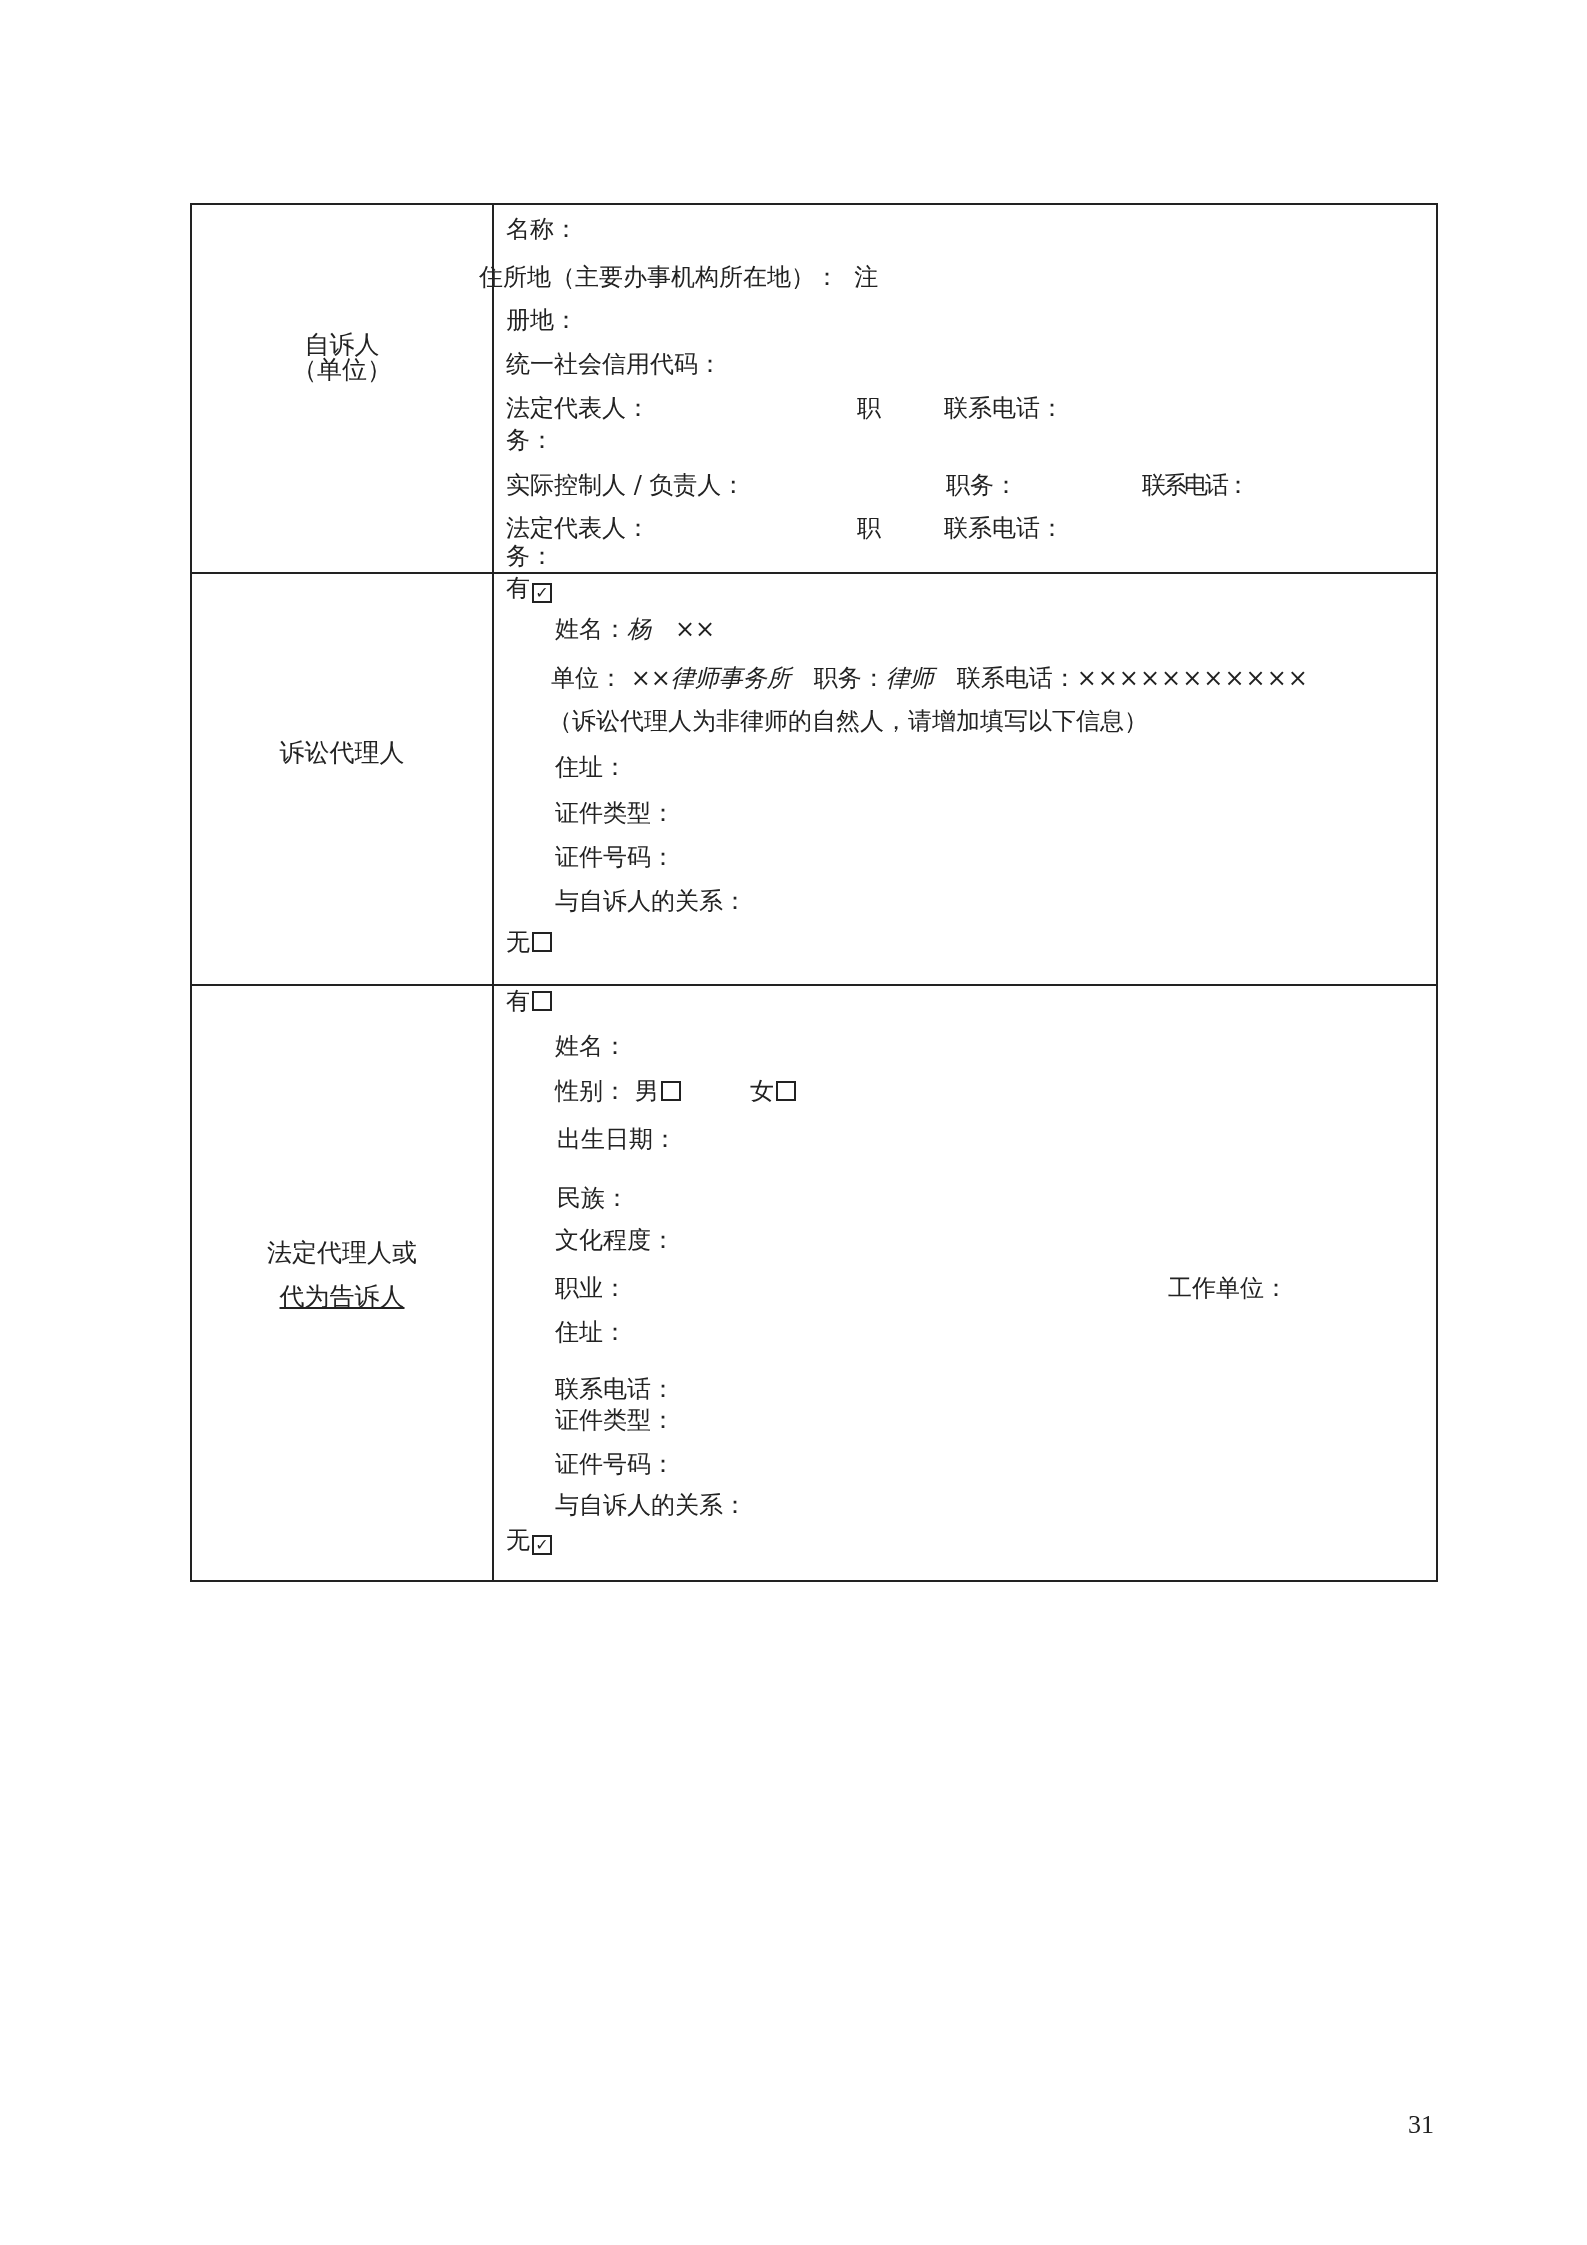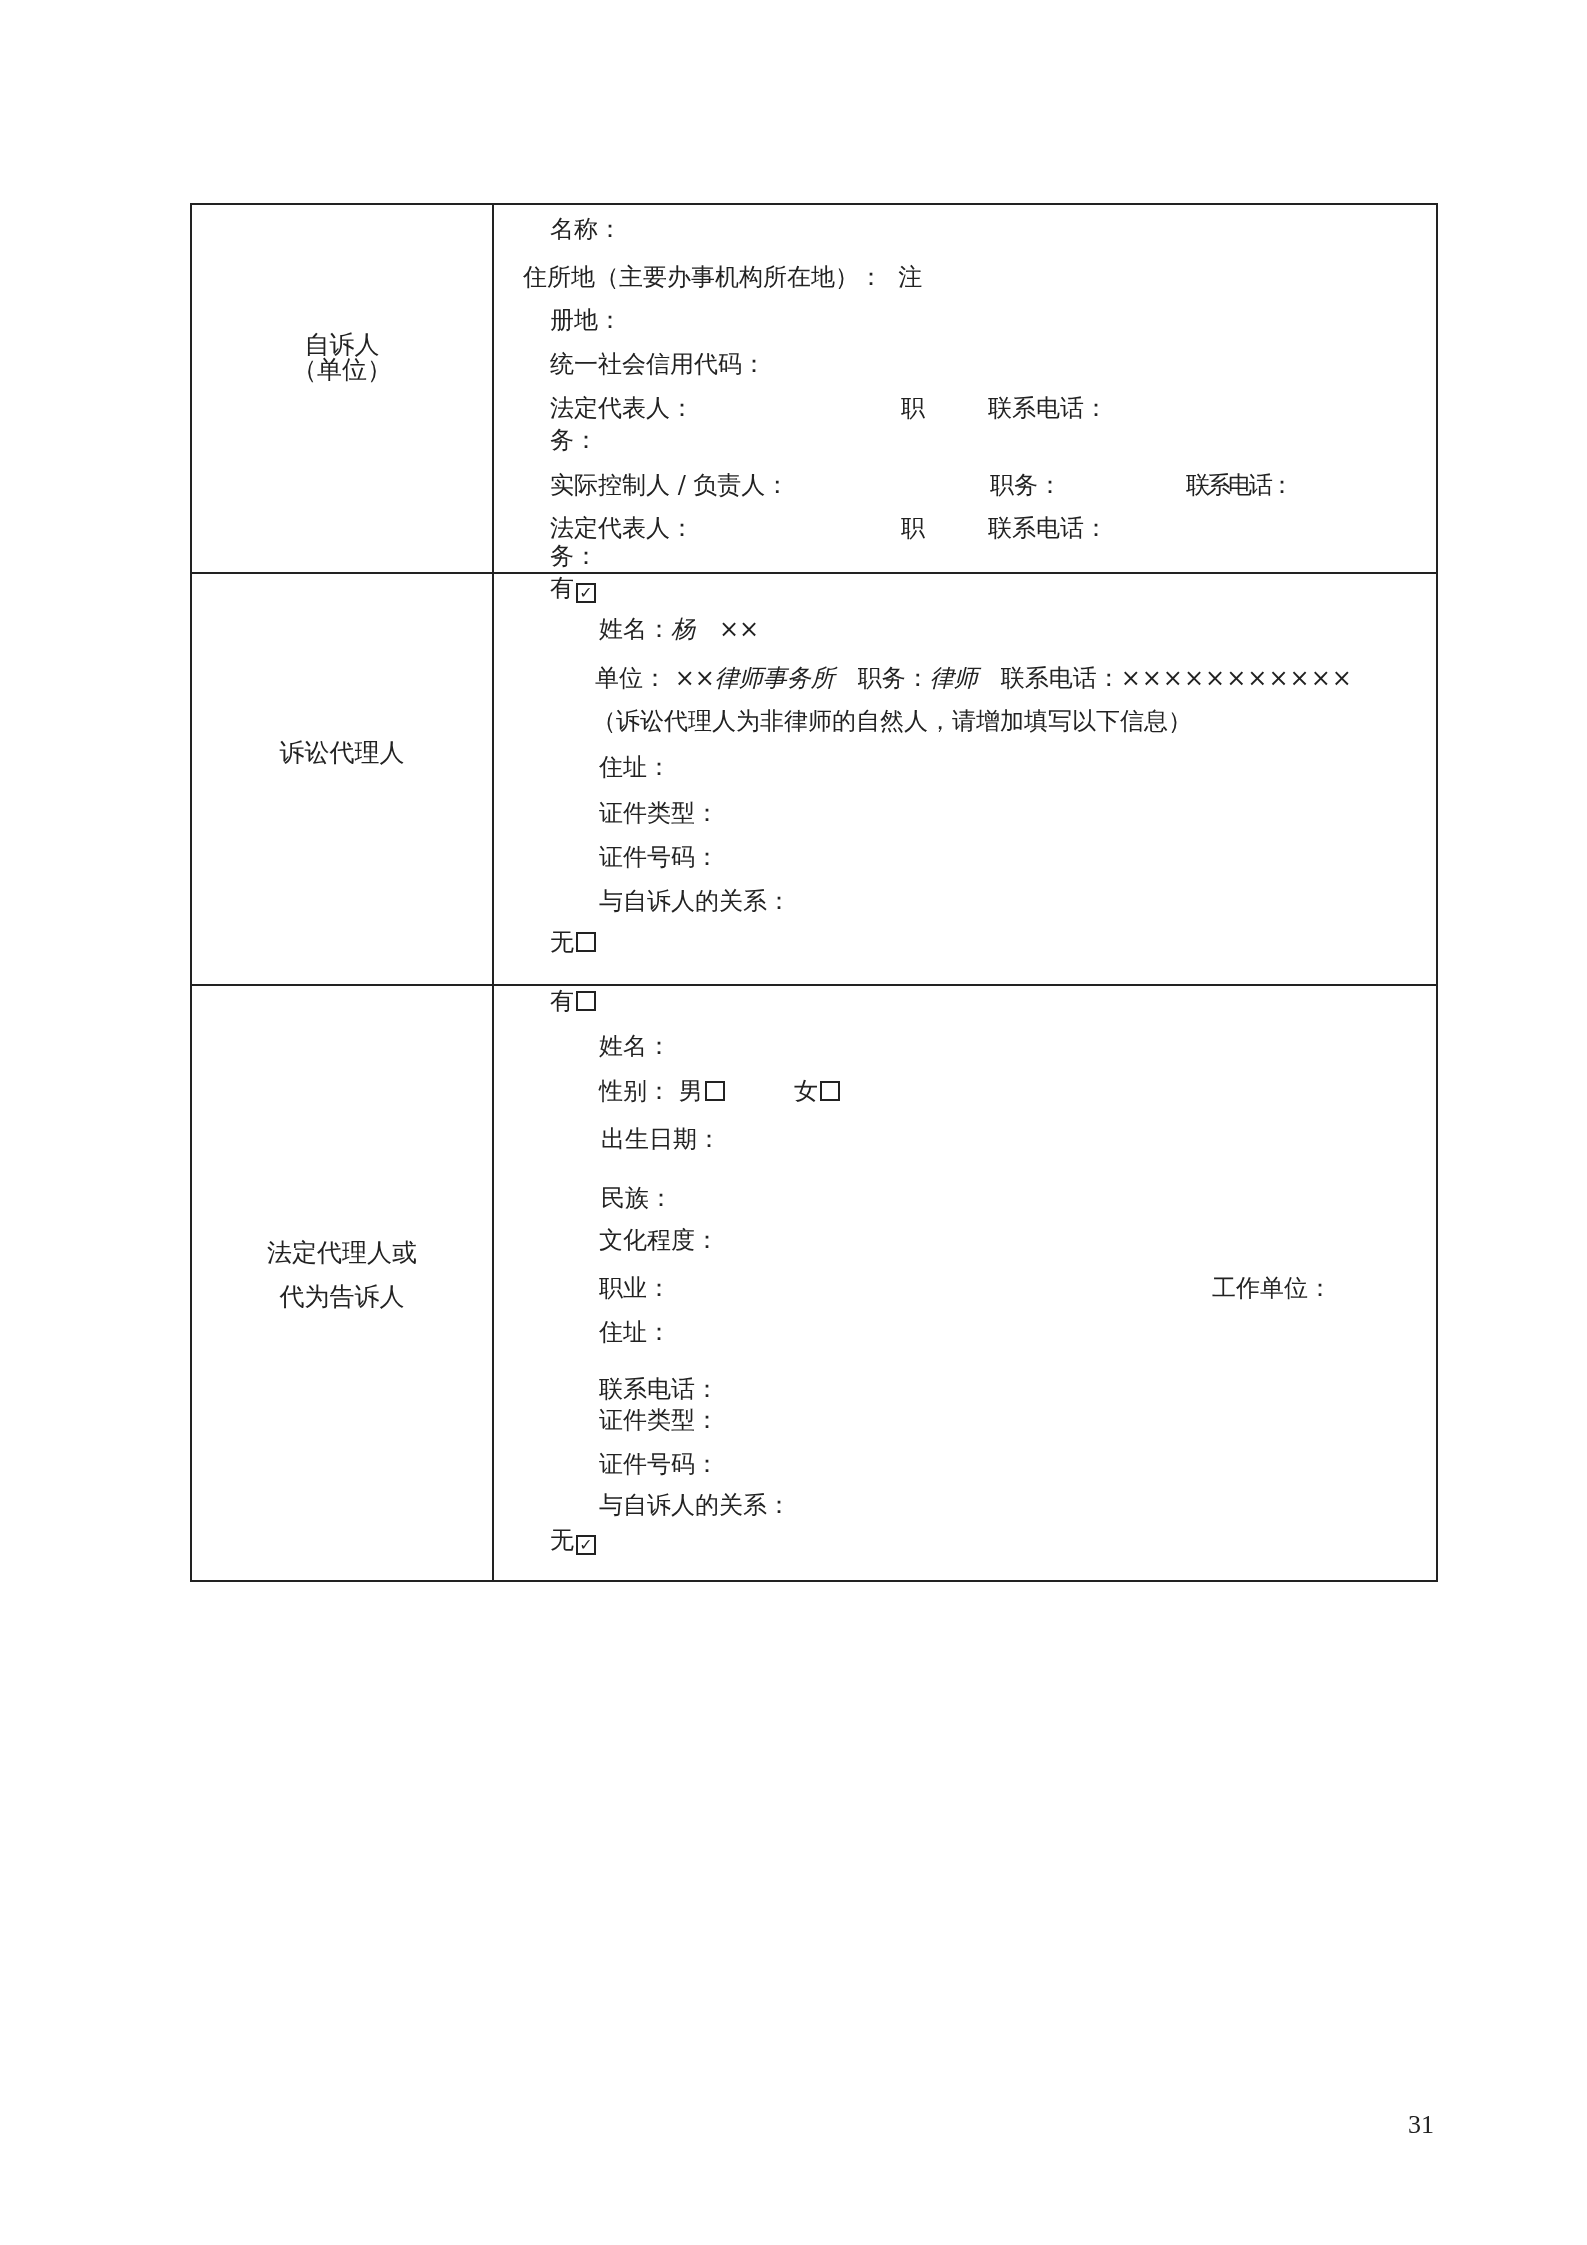--- a/index.html
+++ b/index.html
@@ -2,21 +2,21 @@
 <html><head>
 <meta charset="utf-8">
 <style>
   html, body { margin: 0; padding: 0; background: #ffffff; }
   body { width: 1587px; height: 2245px; position: relative; overflow: hidden;
          font-family: "DejaVu Serif", "Liberation Serif", serif; color: #222; }
   .page { position: absolute; left: 0; top: 0; width: 1587px; height: 2245px; background: #fff; }
   .hline, .vline { position: absolute; background: #222; }
   .hline { height: 2px; }
   .vline { width: 2px; }
-  .t { position: absolute; font-size: 24px; line-height: 28px; white-space: pre; transform: translateY(-14px); margin-left: 44px; }
+  .t { position: absolute; font-size: 24px; line-height: 28px; white-space: pre; transform: translateY(-14px); }
   .label { position: absolute; font-size: 25px; line-height: 30px; white-space: pre; text-align: center; width: 300px; left: 192px; transform: translateY(-15px); }
   .box { display: inline-block; width: 20px; height: 20px; border: 2px solid #222; box-sizing: border-box;
          vertical-align: -2px; margin-left: 2px; position: relative; font-size: 16px; line-height: 16px; text-align: center; }
   .italic { font-style: italic; }
   .pagenum { position: absolute; left: 1408px; top: 2110px; font-size: 26px; font-family: "Liberation Serif", serif; }
 </style>
 </head>
 <body>
 
 <div class="page">
@@ -54,21 +54,21 @@
   <div class="t" style="left:555px; top:629px;"><span>姓名：</span><span class="italic">杨　××</span></div>
   <div class="t" style="left:548px; top:721px;">（诉讼代理人为非律师的自然人，请增加填写以下信息）</div>
   <div class="t" style="left:551px; top:678px;"><span>单位：</span> <span class="italic">××律师事务所</span>   <span>职务：</span><span class="italic">律师</span>   <span>联系电话：</span><span style="letter-spacing:1px;">×××××××××××</span></div>
   <div class="t" style="left:555px; top:767px;">住址：</div>
   <div class="t" style="left:555px; top:813px;">证件类型：</div>
   <div class="t" style="left:555px; top:857px;">证件号码：</div>
   <div class="t" style="left:555px; top:901px;">与自诉人的关系：</div>
   <div class="t" style="left:506px; top:942px;"><span>无</span><span class="box"></span></div>
 
   <div class="label" style="top:1253px;">法定代理人或</div>
-  <div class="label" style="top:1297px;">代为告诉人</div>
+  <div class="label" style="top:1297px;text-decoration:underline;">代为告诉人</div>
 
   <div class="t" style="left:506px; top:1001px;"><span>有</span><span class="box"></span></div>
   <div class="t" style="left:555px; top:1046px;">姓名：</div>
   <div class="t" style="left:555px; top:1091px;"><span>性别：</span> <span>男</span><span class="box"></span></div>
   <div class="t" style="left:750px; top:1091px;"><span>女</span><span class="box"></span></div>
   <div class="t" style="left:557px; top:1139px;">出生日期：</div>
   <div class="t" style="left:557px; top:1198px;">民族：</div>
   <div class="t" style="left:555px; top:1240px;">文化程度：</div>
   <div class="t" style="left:555px; top:1288px;">职业：</div>
   <div class="t" style="left:1168px; top:1288px;">工作单位：</div>

